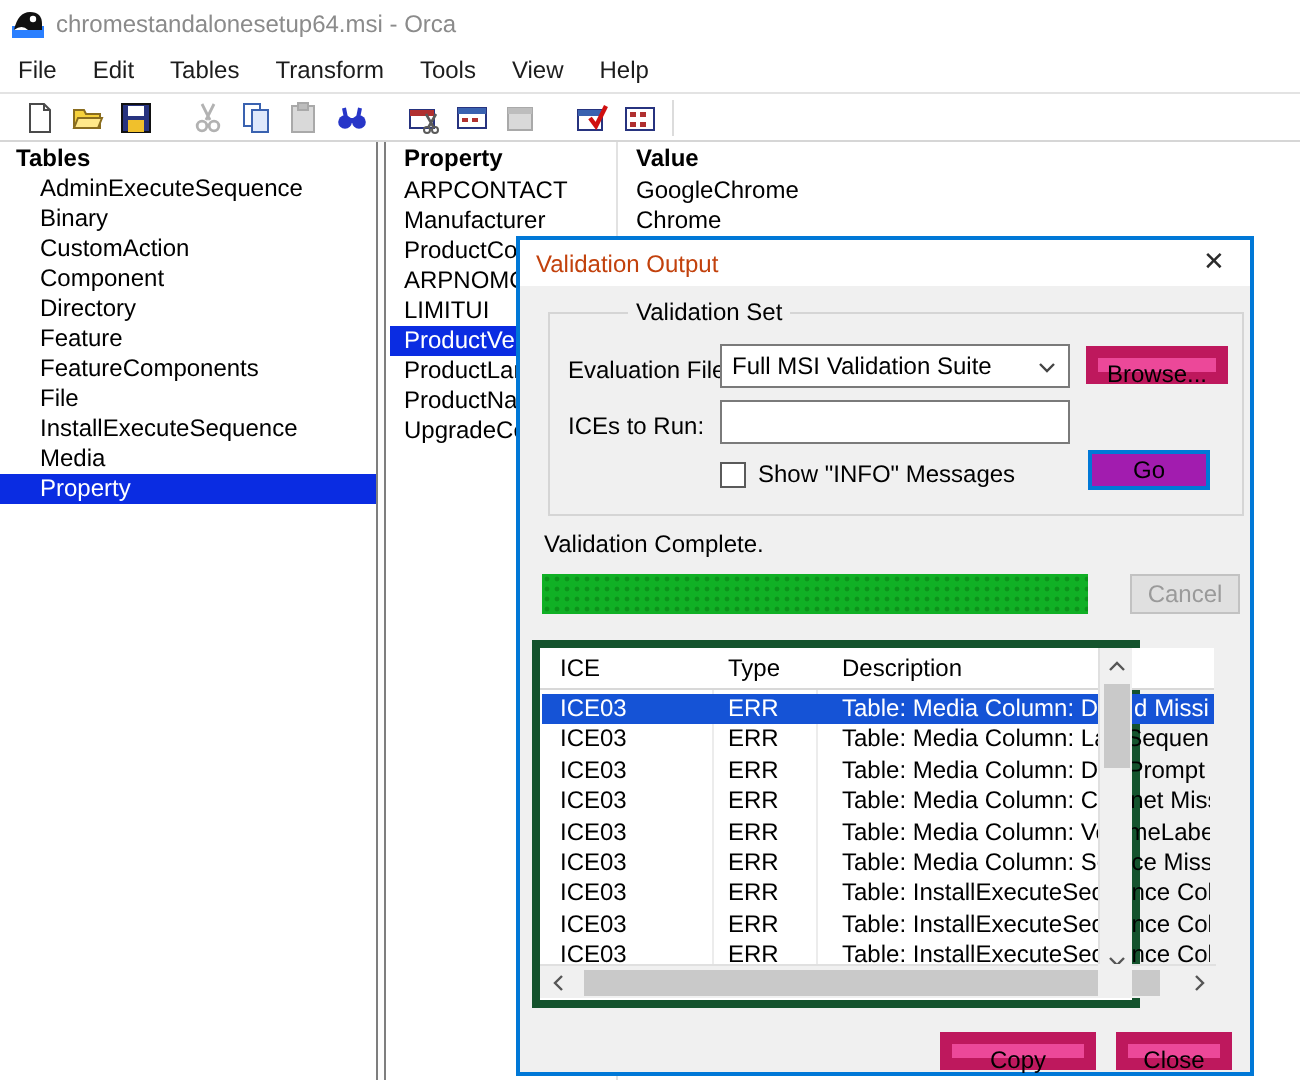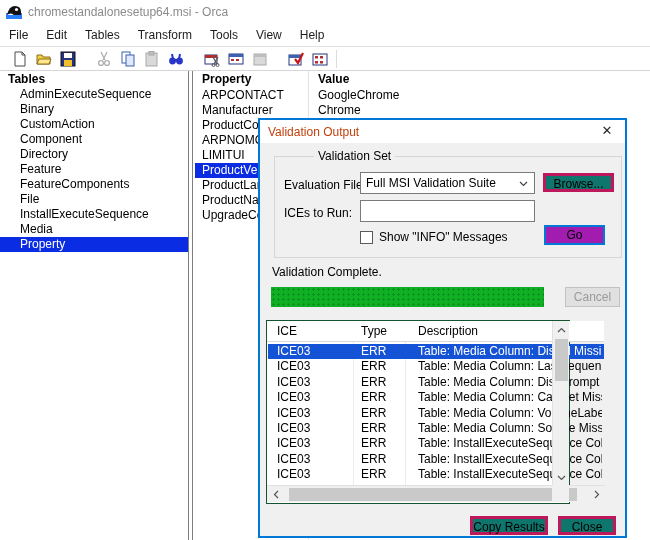--- a/index.html
+++ b/index.html
@@ -69,37 +69,37 @@
     background:#fff; border:1px solid #7a7a7a; line-height:20px; padding-left:5px; }
   #eval-combo .chev { position:absolute; right:6px; top:8px; }
 
   #ices-input { position:absolute; left:100px; top:80px; width:175px; height:22px;
     background:#fff; border:1px solid #7a7a7a; line-height:20px; padding-left:5px; }
 
   #info-checkbox { position:absolute; left:100px; top:111px; width:13px; height:13px;
     background:#fff; border:1px solid #5a5a5a; }
   #info-label { left:119px; top:110px; }
 
-  .btn { position:absolute; background:#0f766e; border:3px solid #be185d;
+  .btn { position:absolute; background:#ec4899; border:6px solid #be185d;
     text-align:center; color:#000; cursor:default; }
   #browse-btn { left:283px; top:53px; width:71px; height:19px; line-height:17px; }
   #go-btn { left:284px; top:105px; width:61px; height:20px; line-height:16px;
     border:2px solid var(--dlg-border); background:#a21caf; }
 
   #status-text { position:absolute; left:12px; top:145px; }
   #progress { position:absolute; left:11px; top:167px; width:273px; height:20px; background:#eaeaea; }
   #progress-fill { height:100%; background:var(--green);
     background-image:radial-gradient(rgba(0,70,0,.28) 1px, transparent 1.4px);
     background-size:5px 5px; }
   #cancel-btn { left:305px; top:167px; width:55px; height:20px; line-height:18px;
     background:#e0e0e0; border:1px solid #c2c2c2; color:#9a9a9a; }
 
   
   #results { position:absolute; left:6px; top:200px; width:304px; height:184px;
-    background:#fff; border:1px solid #14532d; }
+    background:#fff; border:4px solid #14532d; }
   .grid-colline { position:absolute; top:0; width:1px; height:165px; background:#ececec; }
   #results-header { position:absolute; left:0; top:0; width:337px; height:21px;
     border-bottom:1px solid #d8d8d8; background:#fff; }
   #results-header span { position:absolute; top:3px; }
   .hdr-ice { left:10px; } .hdr-type { left:94px; } .hdr-desc { left:151px; }
   #results-rows { position:absolute; left:1px; top:23px; width:336px; }
   .irow { position:relative; height:15.4px; line-height:15.4px; white-space:nowrap; overflow:hidden; }
   .irow span { position:absolute; }
   .irow .c-ice { left:9px; } .irow .c-type { left:93px; }
   .irow .c-desc { left:150px; width:184px; overflow:hidden; }

